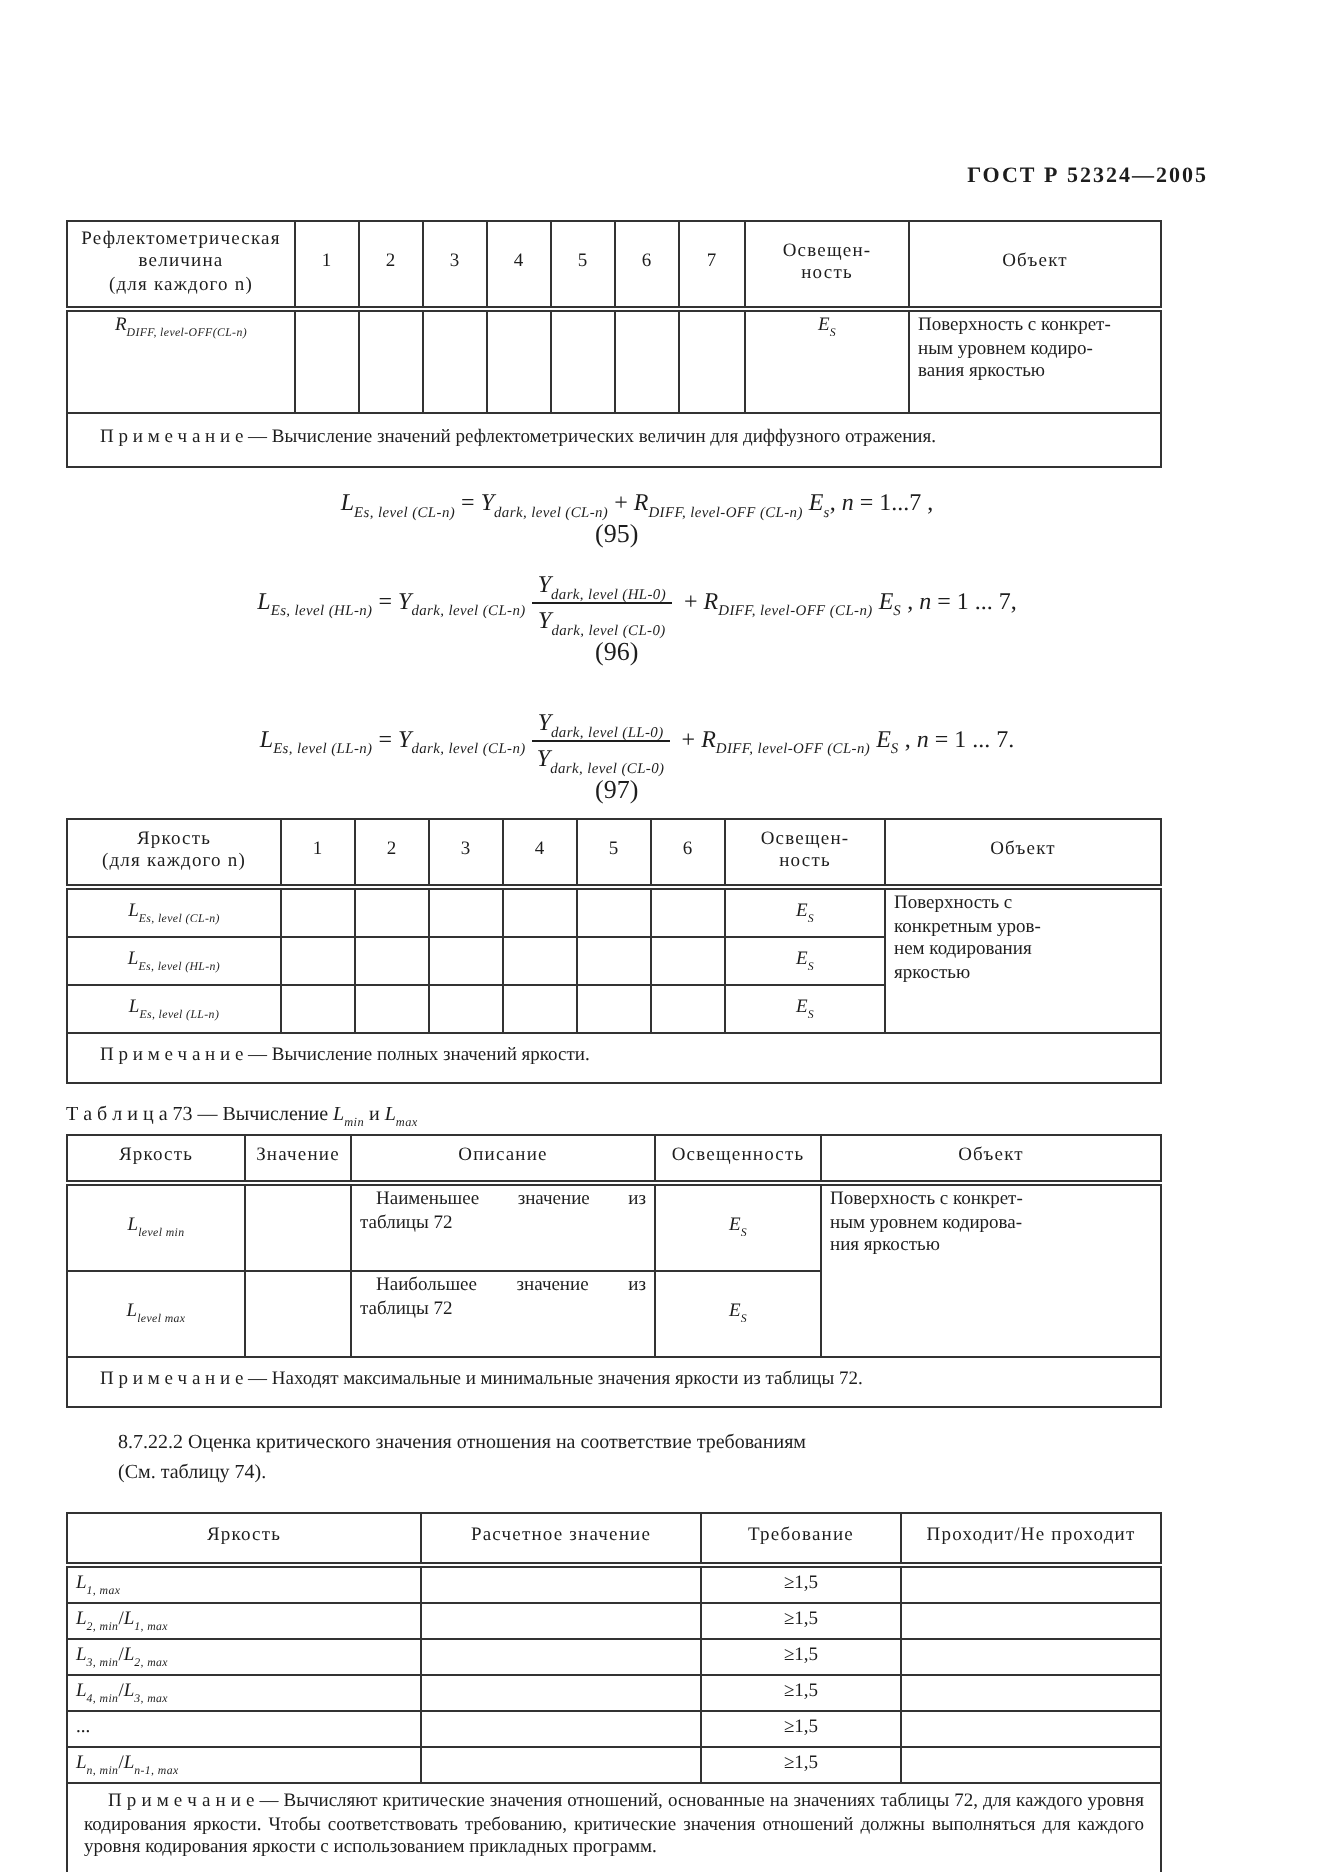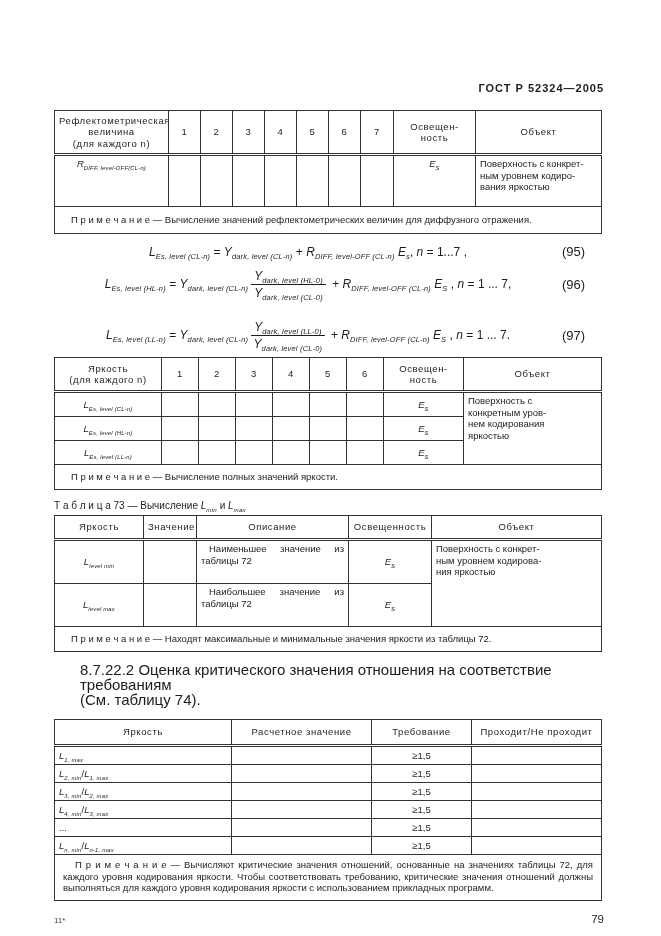--- a/index.html
+++ b/index.html
@@ -1,19 +1,19 @@
 <!DOCTYPE html>
 <html><head>
 <meta charset="utf-8">
 <style>
   html,body { margin:0; padding:0; background:#ffffff; }
   .page {
     position:relative; width:661px; height:936px; box-sizing:border-box;
-    padding:82px 57px 0 54px; background:#ffffff;
-    font-family:Liberation Sans, sans-serif; color:#1d1d1d;
+    padding:82px 57px 0 33px; background:#ffffff;
+    font-family:Liberation Serif, serif; color:#1d1d1d;
     overflow:hidden;
   }
   .page-header { text-align:right; font-size:11px; font-weight:bold; letter-spacing:1px; margin:0 0 16px 0; }
   .caption { font-size:10px; margin:0 0 4px 0; color:#1d1d1d; }
   .ml { white-space:pre-line; }
 
   table.gt { border-collapse:collapse; width:547px; table-layout:fixed; }
   table.gt th, table.gt td {
     border:1px solid #333; padding:2px 4px; font-weight:normal;
     font-size:9.5px; line-height:11.5px; color:#1d1d1d; overflow:hidden;
@@ -45,27 +45,27 @@
 
   
   .mvar { font-style:italic; }
   .msub { font-size:0.62em; font-style:italic; letter-spacing:0.2px; line-height:0; }
   .mop  { font-style:normal; }
   .frac { display:inline-block; vertical-align:middle; text-align:center; margin:0 3px; }
   .frac .num { display:block; border-bottom:1px solid #1d1d1d; padding:0 3px 1px 3px; }
   .frac .den { display:block; padding-top:1px; }
 
   .formulas { margin:10px 0 6px 0; }
-  .formula-row { display:flex; align-items:center; font-size:12px; }
+  .formula-row { display:flex; align-items:center; font-size:12px;flex-direction:column; }
   .formula-row.f95 { margin-bottom:10px; }
   .formula-row.f96 { margin-bottom:20px; }
   .fbody { flex:1; text-align:center; }
   .fnum { width:42px; text-align:left; font-size:13px; font-style:normal; }
   .gap10 { height:10px; }
-  .section-heading { font-size:15px; line-height:15px; margin:10px 0 12px 0; padding-left:26px; }
+  .section-heading { font-size:10px; line-height:15px; margin:10px 0 12px 0; padding-left:26px; }
   .page-footer { display:flex; justify-content:space-between; align-items:flex-end; margin-top:12px; }
   .footer-mark { font-size:8px; color:#444; }
   .page-number { font-size:11.5px; }
 </style>
 </head>
 <body>
 
 <div class="page">
 
   <div class="page-header">

